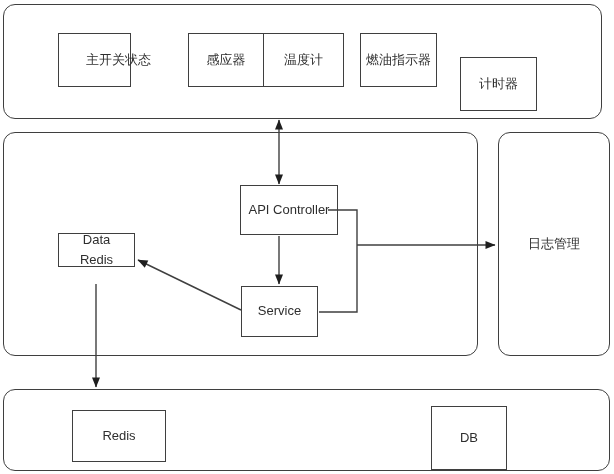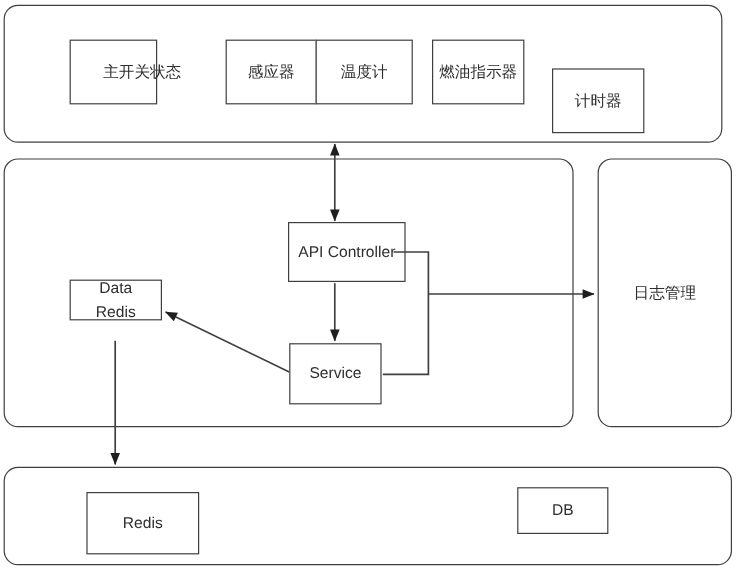--- a/index.html
+++ b/index.html
@@ -94,21 +94,21 @@
 
 <div class="panel" style="left:498px; top:132px; width:112px; height:224px;">
   <div class="tall-label">日志管理</div>
 </div>
 
 <div class="panel" style="left:3px; top:389px; width:607px; height:82px;"></div>
 
 <div class="node" style="left:72px; top:410px; width:94px; height:52px;">
   <span>Redis</span>
 </div>
-<div class="node" style="left:431px; top:406px; width:76px; height:39px;text-align:right;">
+<div class="node" style="left:431px; top:406px; width:76px; height:64px;text-align:right;">
   <span>DB</span>
 </div>
 
 <svg id="edge-layer" xmlns="http://www.w3.org/2000/svg">
   <defs>
     <marker id="arrowhead" markerUnits="userSpaceOnUse" markerWidth="11" markerHeight="10" viewBox="0 0 11 10" refX="10" refY="5" orient="auto">
       <path d="M0.5,1 L10.5,5 L0.5,9 Z" fill="#1f1f1f"></path>
     </marker>
     <marker id="arrowhead-rev" markerUnits="userSpaceOnUse" markerWidth="11" markerHeight="10" viewBox="0 0 11 10" refX="10" refY="5" orient="auto-start-reverse">
       <path d="M0.5,1 L10.5,5 L0.5,9 Z" fill="#1f1f1f"></path>

